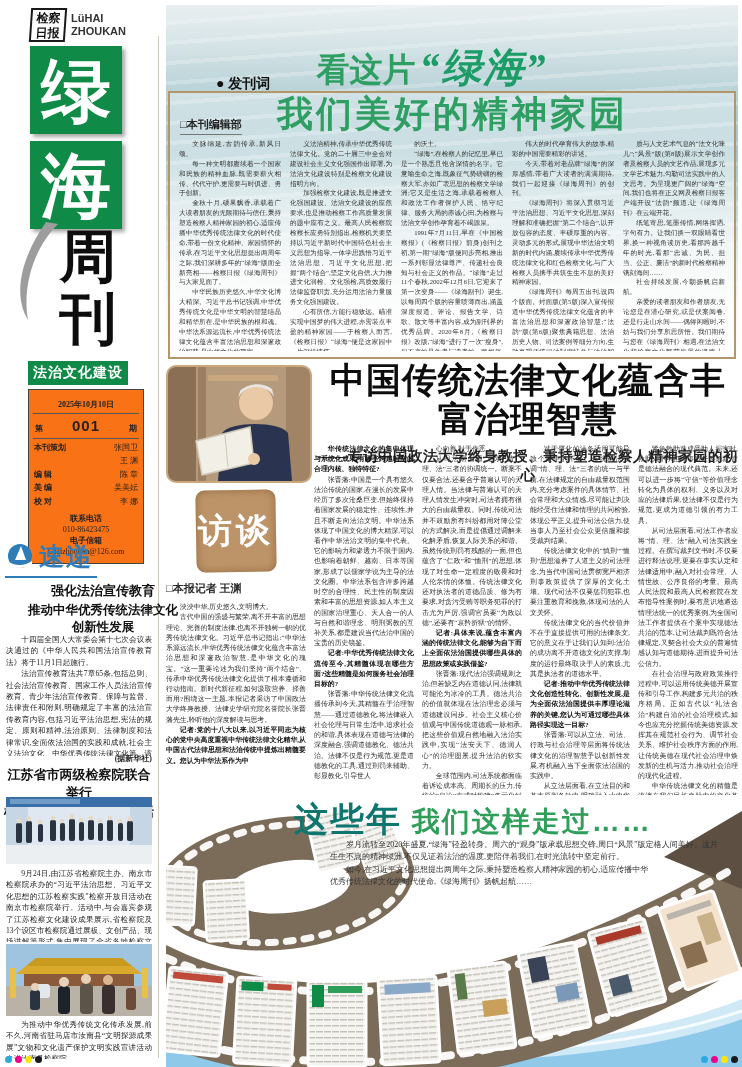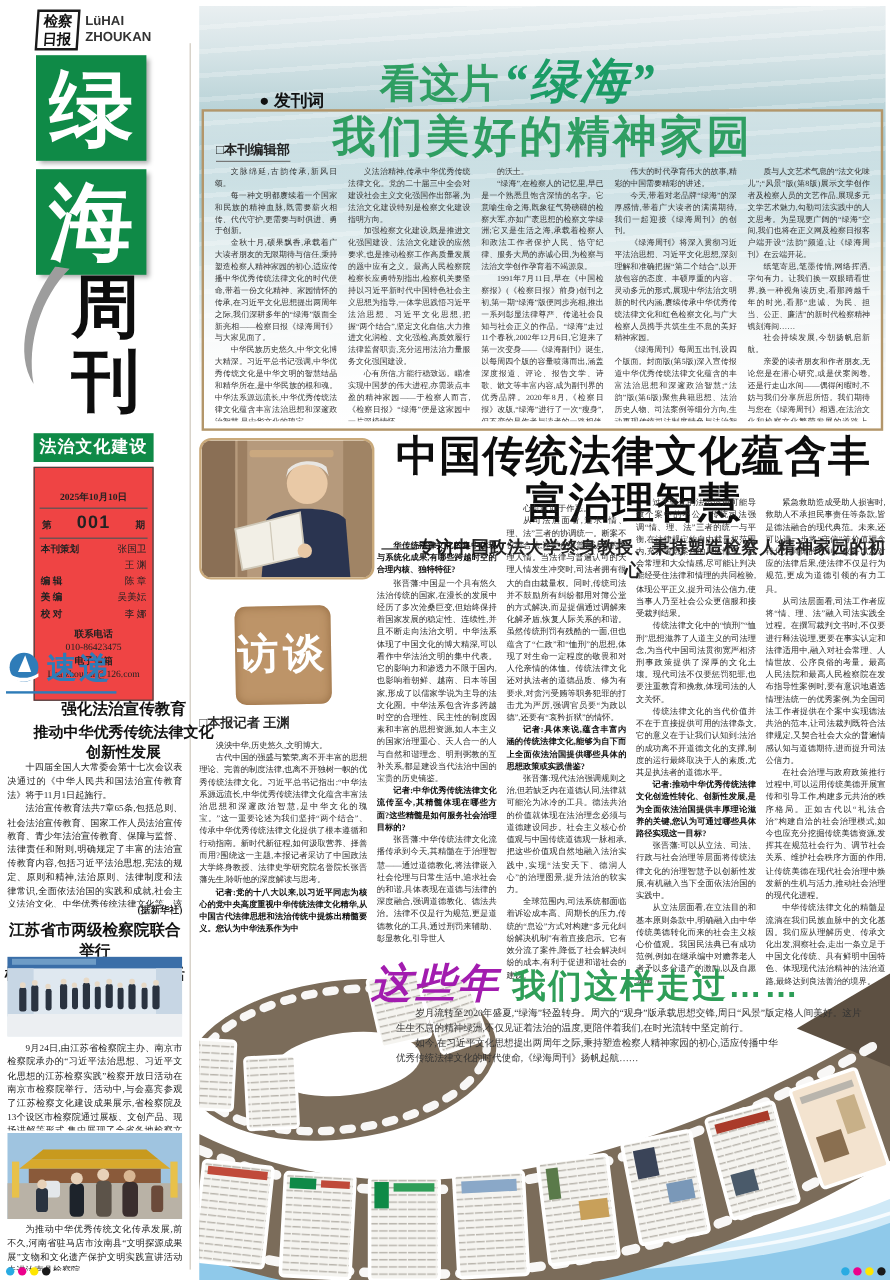--- a/index.html
+++ b/index.html
@@ -14,22 +14,22 @@
   .brand-py{font-family:"Liberation Sans",sans-serif;font-weight:bold;font-size:11px;color:#333;line-height:1.15;}
   .gchar{position:absolute;left:30px;width:92px;height:88px;background:#0f8a47;color:#fff;
          font-size:70px;font-weight:900;text-align:center;line-height:92px;
          box-shadow:3px 3px 4px rgba(0,0,0,.35);}
   .bchar{position:absolute;left:52px;width:72px;color:#0d0d0d;font-size:57px;font-weight:900;
          text-align:center;line-height:1;}
   .stroke-svg{position:absolute;left:8px;top:222px;}
   .section-bar{position:absolute;left:28px;top:361px;width:100px;background:#0f8a47;color:#fff;
        font-family:"Liberation Sans",sans-serif;font-weight:bold;font-size:14px;text-align:center;
        padding:3px 0;letter-spacing:1px;}
-  .infobox{position:absolute;left:28px;top:389px;width:100px;border:1px solid #444;padding:17px 4px;
-       font-size:8px;background:#ef4444;}
+  .infobox{position:absolute;left:28px;top:389px;width:116px;border:1px solid #444;padding:7px 4px;
+       font-size:8px;background:#f97316;}
   .infobox .date{font-weight:bold;text-align:center;border-bottom:1px solid #555;padding:2px 0 3px;}
   .infobox .issue{display:flex;justify-content:space-between;align-items:baseline;
        border-bottom:1px solid #555;padding:3px 2px 4px;font-weight:bold;}
   .infobox .issue b{font-size:15px;font-family:"Liberation Sans",sans-serif;letter-spacing:1px;}
   .inforow{display:flex;justify-content:space-between;padding:2.5px 1px 0;}
   .inforow .lb{font-weight:bold;}
   .infobox .contact{text-align:center;margin-top:5px;}
   .infobox .contact .lb{font-weight:bold;}
   .infobox .contact div{padding-top:1px;}
   .express{position:absolute;left:5px;top:540px;display:flex;align-items:center;gap:4px;
@@ -66,34 +66,34 @@
   .ed-cols{position:absolute;left:9px;right:9px;top:46px;bottom:6px;display:flex;gap:9px;}
   .ed-col{flex:1;font-size:6.6px;line-height:1.5;text-align:justify;color:#333;overflow:hidden;}
   .ed-col p{margin:0;text-indent:2em;}
   
   .iv{position:absolute;left:166px;top:362px;width:572px;height:433px;}
   .iv-photo{position:absolute;left:0;top:3px;width:146px;height:118px;border:2px solid #c9a97a;
        border-radius:10px;overflow:hidden;}
   .iv-head{position:absolute;left:152px;right:0;top:0;text-align:center;}
   .iv-head .h{font-size:35px;font-weight:900;color:#0d0d0d;letter-spacing:1px;line-height:1.1;}
   .iv-head .s{font-size:14.5px;font-weight:bold;color:#222;margin-top:8px;letter-spacing:.5px;}
-  .iv-cols{position:absolute;left:0;right:0;top:82px;bottom:0;display:flex;gap:8px;align-items:center;}
+  .iv-cols{position:absolute;left:0;right:0;top:82px;bottom:0;display:flex;gap:8px;}
   .iv-col{font-size:6.9px;line-height:1.48;text-align:justify;color:#2b2b2b;overflow:hidden;}
   .iv-col p{margin:0;text-indent:2em;}
   .iv-col p.q{font-weight:bold;color:#111;}
   .iv-col1{width:140px;flex:none;}
   .seal{width:80px;height:82px;margin:46px auto 8px;background:#bd9468;border-radius:9px;
        display:flex;align-items:center;justify-content:center;color:#fff;font-weight:900;font-size:34px;
        letter-spacing:4px;box-shadow:inset 0 0 8px rgba(120,80,40,.6);transform:rotate(-1deg);}
   .reporter{font-size:11px;font-weight:bold;margin:2px 0 6px;text-indent:0;}
   
   .years{position:absolute;left:166px;top:795px;width:576px;height:272px;}
   .years svg.strip{position:absolute;inset:0;}
   .years-title{position:absolute;left:128px;top:2px;z-index:3;white-space:nowrap;}
-  .years-title .b{font-weight:900;font-style:italic;font-size:34px;color:#a21caf;letter-spacing:2px;margin-left:15px;}
+  .years-title .b{font-weight:900;font-size:34px;color:#0f766e;letter-spacing:2px;}
   .years-title .r{font-family:"Liberation Sans",sans-serif;font-weight:bold;font-size:28px;color:#2f9e58;letter-spacing:2px;}
   .years-text{position:absolute;left:164px;top:44px;width:388px;z-index:3;font-size:8px;line-height:1.55;
        text-align:justify;color:#333;}
   .years-text p{margin:0;text-indent:2em;}
   .years-text p:nth-child(2){width:82%;}
   .years-text p:nth-child(3){width:64%;}
 </style>
 </head>
 <body>
 

